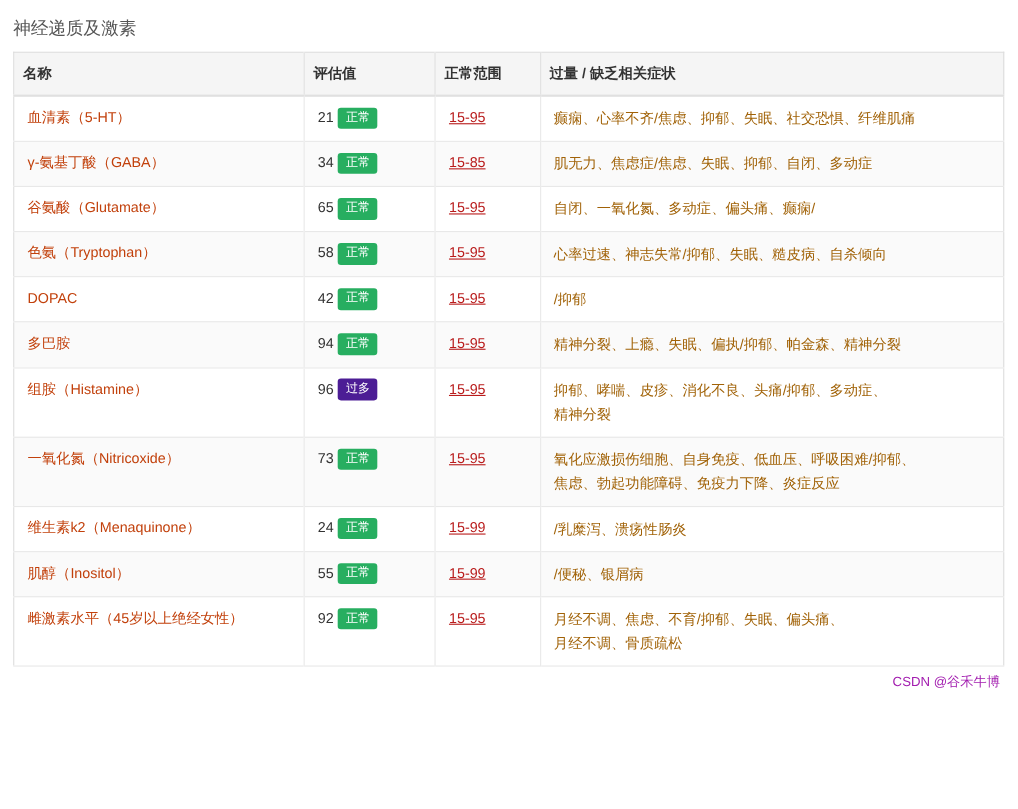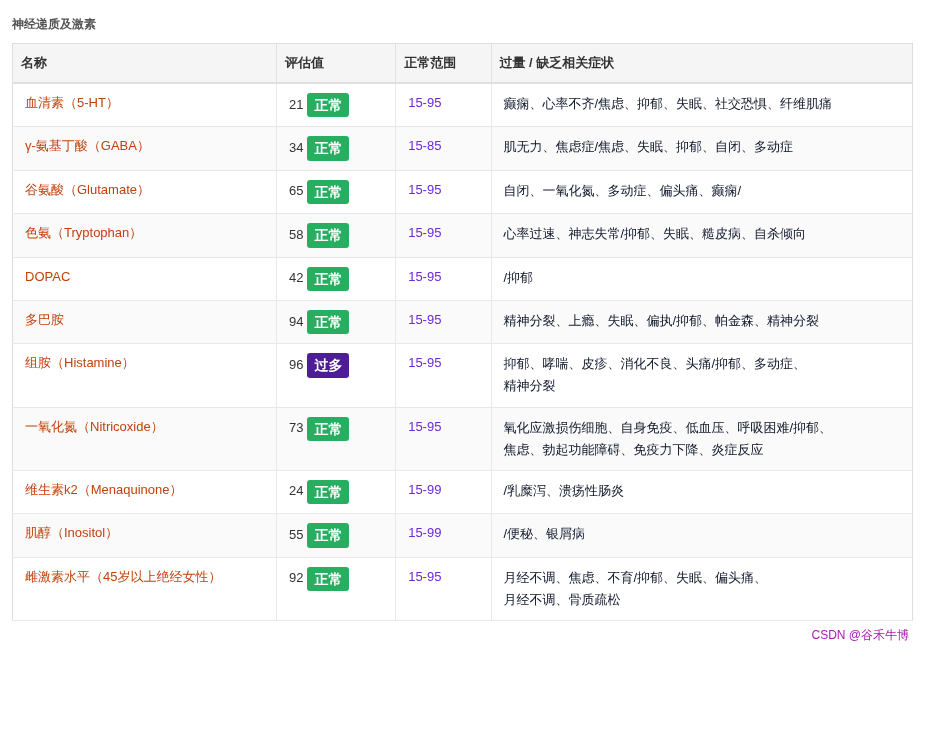--- a/index.html
+++ b/index.html
@@ -9,24 +9,24 @@
       font-size: 13px;
       color: #333;
     }
     .page-wrapper {
       width: 925px;
       min-height: 735px;
       background: #fff;
       padding: 16px 12px 12px 12px;
     }
     .page-title {
-      font-size: 12px;
+      font-size: 16px;
       color: #555;
       margin-bottom: 10px;
-      font-weight: bold;
+      font-weight: normal;
     }
     table {
       width: 100%;
       border-collapse: collapse;
       border: 1px solid #ddd;
     }
     thead tr {
       background: #f5f5f5;
     }
     thead th {
@@ -66,39 +66,40 @@
     }
     .value-number {
       display: inline-block;
       margin-right: 4px;
       font-weight: normal;
     }
     .badge {
       display: inline-block;
       padding: 1px 7px;
       border-radius: 3px;
-      font-size: 14px;
-      font-weight: bold;
+      font-size: 11px;
+      font-weight: normal;
       color: #fff;
       vertical-align: middle;
     }
     .badge-normal {
       background: #27ae60;
     }
     .badge-excess {
       background: #4c1d95;
     }
     .range-cell {
       white-space: nowrap;
       min-width: 80px;
-      color: #6d28d9;
+      color: #b91c1c;
+      text-decoration: underline;
     }
     .symptom-cell {
       min-width: 300px;
-      color: #0f172a;
+      color: #a16207;
       line-height: 1.7;
     }
     .footer {
       text-align: right;
       padding: 6px 4px 2px 0;
       font-size: 12px;
       color: #a21caf;
     }
   </style>
 </head>

